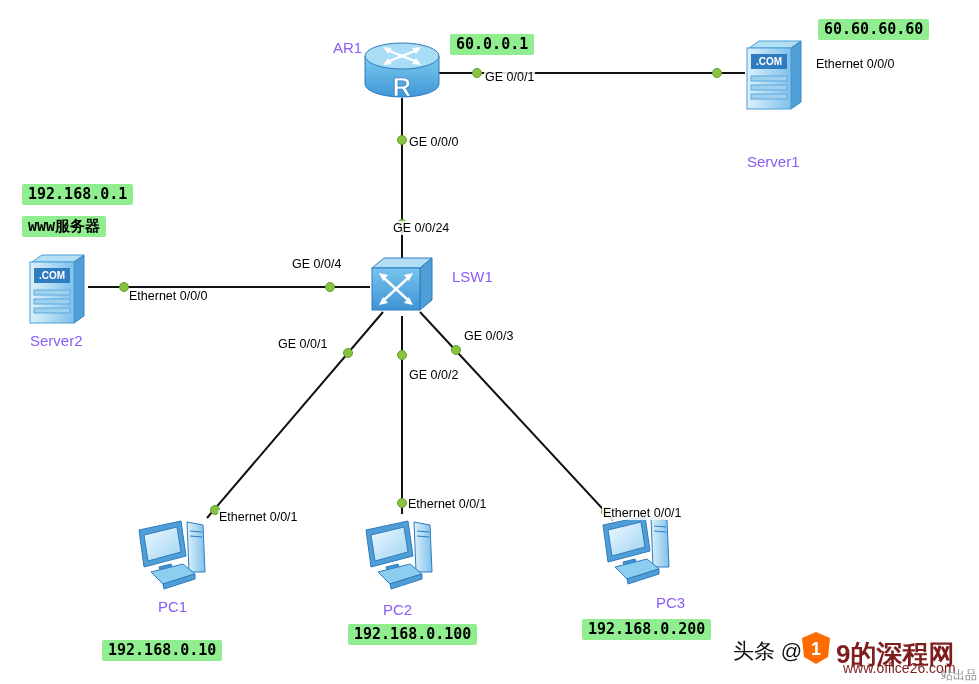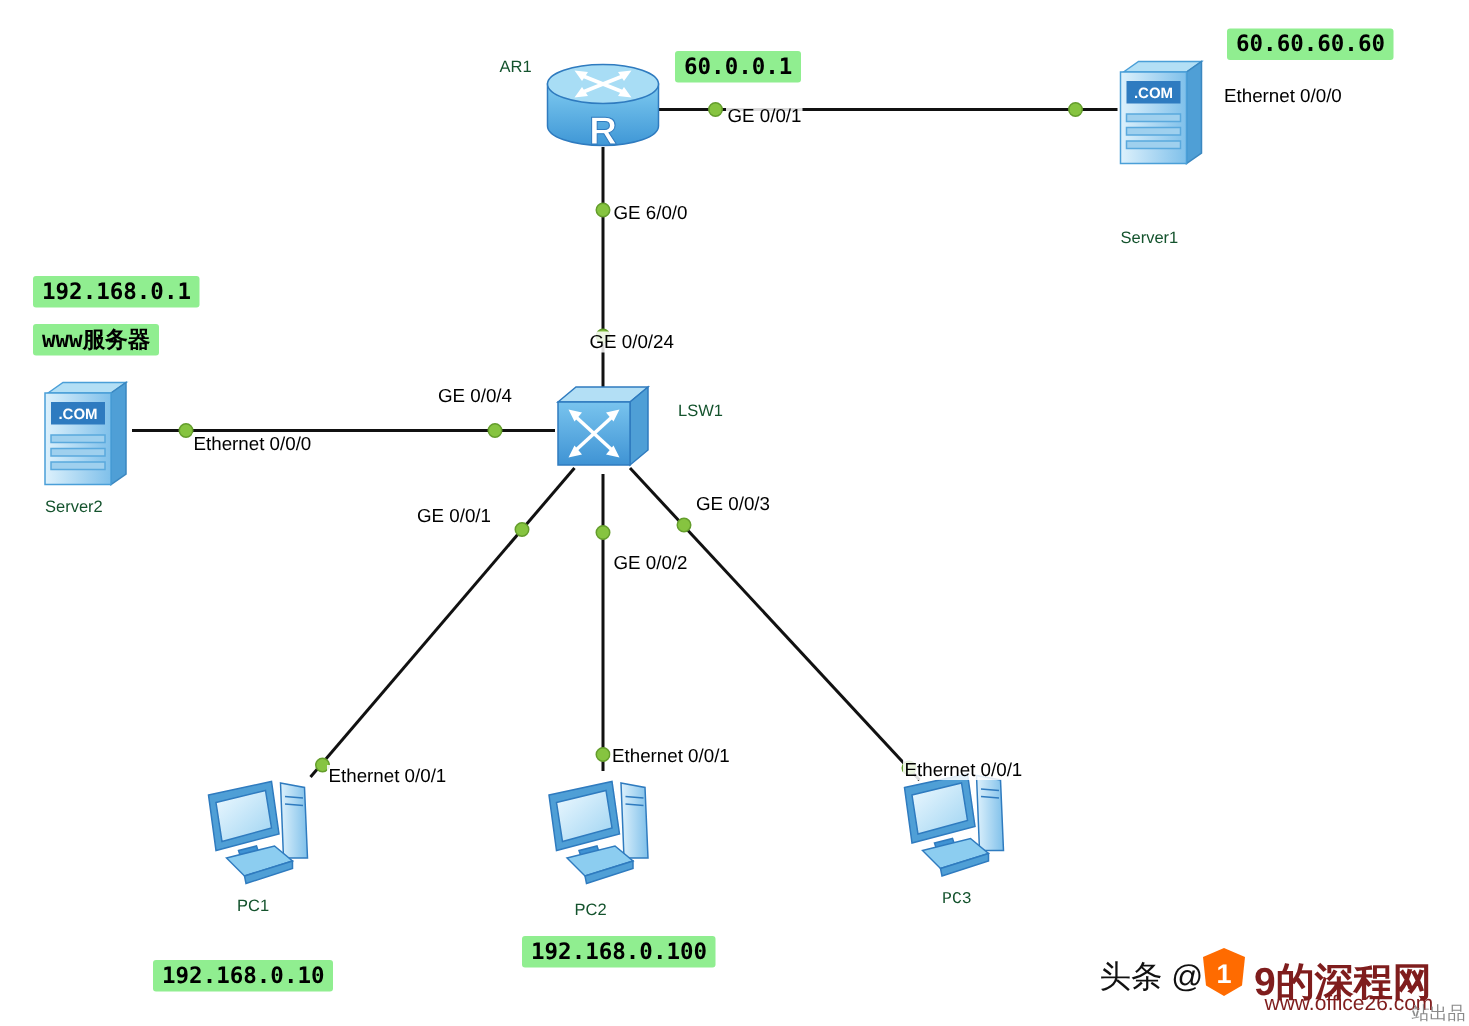--- a/index.html
+++ b/index.html
@@ -4,21 +4,21 @@
 <style>
   * { margin:0; padding:0; box-sizing:border-box; }
   html,body { background:#fff; }
   body { font-family:"Liberation Sans", sans-serif; }
   .canvas {
     position:relative; width:979px; height:684px; background:#ffffff; overflow:hidden;
   }
   .links-layer { position:absolute; left:0; top:0; width:979px; height:684px; }
   .device { position:absolute; }
   .dev-label {
-    position:absolute; font-size:11px; color:#14532d; white-space:nowrap;
+    position:absolute; font-size:15px; color:#8b5cf6; white-space:nowrap;
   }
   .port-label {
     position:absolute; font-size:12.5px; color:#000; white-space:nowrap;
     background:rgba(255,255,255,0.85); padding:0 1px; line-height:1.15;
   }
   .ip-label {
     position:absolute; font-family:"DejaVu Sans Mono", monospace;
     font-size:15px; font-weight:bold; color:#000;
     background:#90ee90; padding:1px 6px; white-space:nowrap; border-radius:2px;
     line-height:1.25;
@@ -180,41 +180,42 @@
       <polygon points="30,72 62,62 62,67 31,77" fill="#4f9fd6" stroke="#2f7bbf"></polygon>
     </svg>
   </div>
 
   <div class="dev-label" style="left:333px; top:39px;">AR1</div>
   <div class="dev-label" style="left:747px; top:117px;margin-top:36px;">Server1</div>
   <div class="dev-label" style="left:452px; top:268px;">LSW1</div>
   <div class="dev-label" style="left:30px;  top:332px;">Server2</div>
   <div class="dev-label" style="left:158px; top:598px;text-align:center;">PC1</div>
   <div class="dev-label" style="left:383px; top:601px;">PC2</div>
-  <div class="dev-label" style="left:628px; top:594px;font-family:Liberation Mono, monospace;">PC3</div>
+  <div class="dev-label" style="left:656px; top:594px;">PC3</div>
 
   <div class="port-label" style="left:484px; top:70px;">GE 0/0/1</div>
   <div class="port-label" style="left:815px; top:57px;">Ethernet 0/0/0</div>
-  <div class="port-label" style="left:408px; top:135px;">GE 6/0/0</div>
+  <div class="port-label" style="left:408px; top:135px;">GE 0/0/0</div>
   <div class="port-label" style="left:392px; top:221px;">GE 0/0/24</div>
   <div class="port-label" style="left:291px; top:257px;">GE 0/0/4</div>
   <div class="port-label" style="left:128px; top:289px;">Ethernet 0/0/0</div>
   <div class="port-label" style="left:277px; top:337px;">GE 0/0/1</div>
   <div class="port-label" style="left:408px; top:368px;">GE 0/0/2</div>
   <div class="port-label" style="left:463px; top:329px;">GE 0/0/3</div>
   <div class="port-label" style="left:218px; top:510px;">Ethernet 0/0/1</div>
   <div class="port-label" style="left:407px; top:497px;">Ethernet 0/0/1</div>
   <div class="port-label" style="left:602px; top:506px;">Ethernet 0/0/1</div>
 
   <div class="ip-label" style="left:450px; top:34px;">60.0.0.1</div>
   <div class="ip-label" style="left:818px; top:19px;">60.60.60.60</div>
   <div class="ip-label" style="left:22px;  top:184px;">192.168.0.1</div>
   <div class="ip-label" style="left:22px;  top:216px;">www服务器</div>
   <div class="ip-label" style="left:102px; top:640px;">192.168.0.10</div>
   <div class="ip-label" style="left:348px; top:624px;">192.168.0.100</div>
+  <div class="ip-label" style="left:582px; top:619px;">192.168.0.200</div>
 
   <div class="wm-prefix">头条 @</div>
   <div class="wm-logo">
     <svg width="34" height="34" viewBox="0 0 34 34">
       <polygon points="17,1 31,7 29,26 17,33 5,26 3,7" fill="#ff6b00"></polygon>
       <text x="17" y="24" text-anchor="middle" font-size="18" font-weight="bold" font-family="Liberation Sans, sans-serif" fill="#ffffff">1</text>
     </svg>
   </div>
   <div class="wm-name">9的深程网</div>
   <div class="wm-site">www.office26.com</div>

